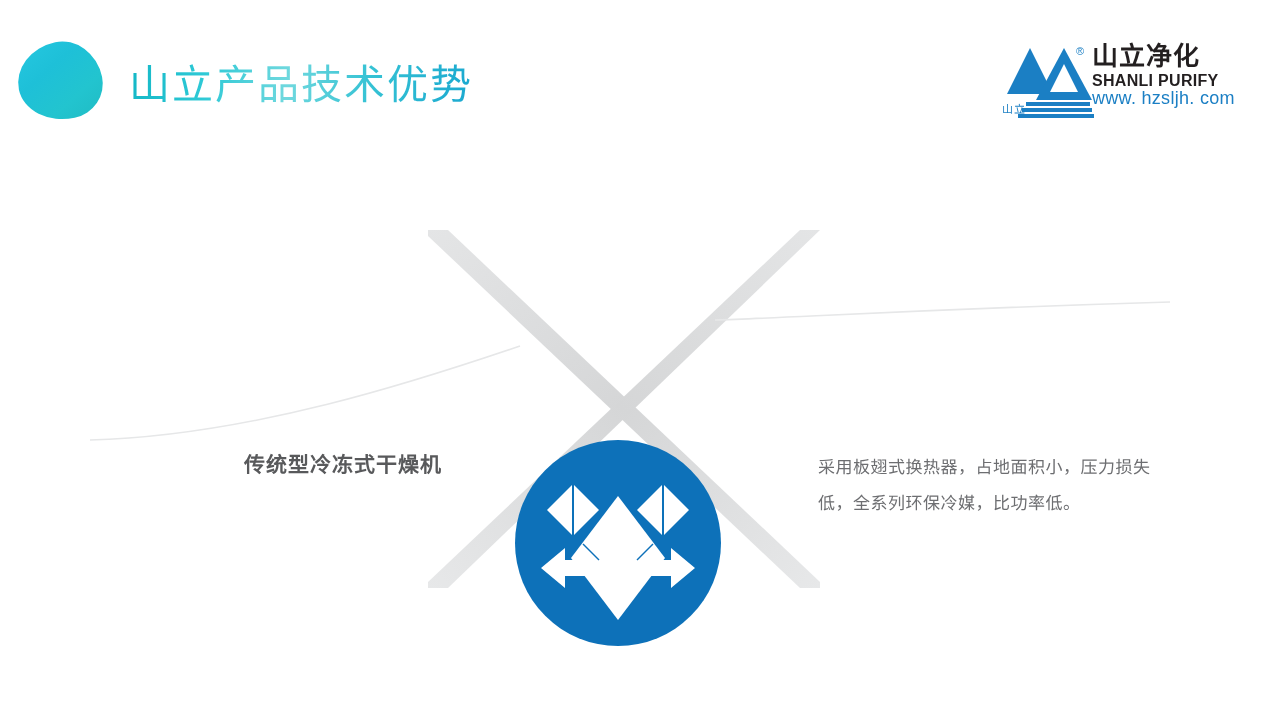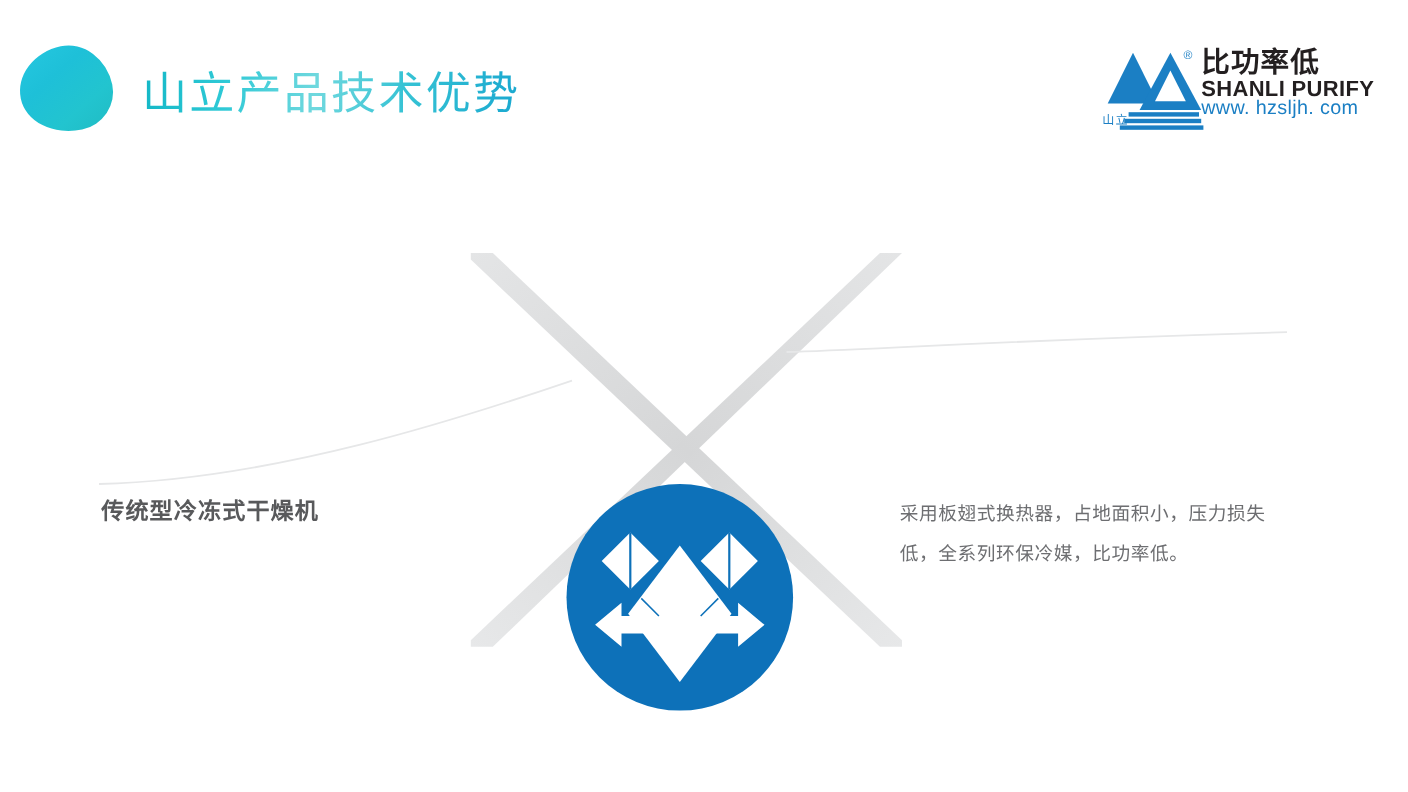--- a/index.html
+++ b/index.html
@@ -88,21 +88,21 @@
   .logo-cn {
     font-size: 26px;
     line-height: 30px;
     color: #231f20;
     letter-spacing: 1px;
     font-family: "Liberation Serif", "DejaVu Serif", serif;
     font-weight: 700;
     white-space: nowrap;
   }
   .logo-en {
-    font-size: 20px;
+    font-size: 16px;
     line-height: 18px;
     color: #231f20;
     letter-spacing: 0.3px;
     font-weight: 600;
     white-space: nowrap;
   }
   .logo-url {
     font-size: 18px;
     line-height: 16px;
     color: #1b7fc4;
@@ -139,20 +139,21 @@
   }
 
   
   .col {
     position: absolute;
     top: 300px;
     width: 350px;
   }
   .col-left {
     left: 92px;
+    text-align: right;
   }
   .col-right {
     left: 818px;
     text-align: left;
   }
   .col-heading {
     font-family: "Liberation Serif", "DejaVu Serif", serif;
     font-weight: 700;
     font-size: 21px;
     line-height: 30px;
@@ -186,21 +187,21 @@
         <polygon points="64,10 92,62 36,62" fill="#1b7fc4"></polygon>
         <polygon points="64,26 78,54 50,54" fill="#ffffff"></polygon>
         <rect x="26" y="64" width="64" height="4" fill="#1b7fc4"></rect>
         <rect x="22" y="70" width="70" height="4" fill="#1b7fc4"></rect>
         <rect x="18" y="76" width="76" height="4" fill="#1b7fc4"></rect>
       </svg>
     </div>
     <span class="logo-reg">®</span>
     <span class="logo-sub-cn">山立</span>
     <div class="logo-text">
-      <div class="logo-cn">比功率低</div>
+      <div class="logo-cn">山立净化</div>
       <div class="logo-en">SHANLI PURIFY</div>
       <div class="logo-url">www. hzsljh. com</div>
     </div>
   </div>
 
   <div class="diagram">
 
     <svg class="x-bars" width="1280" height="500" xmlns="http://www.w3.org/2000/svg">
       <defs>
         <linearGradient id="gbar1" x1="0" y1="0" x2="1" y2="1">

